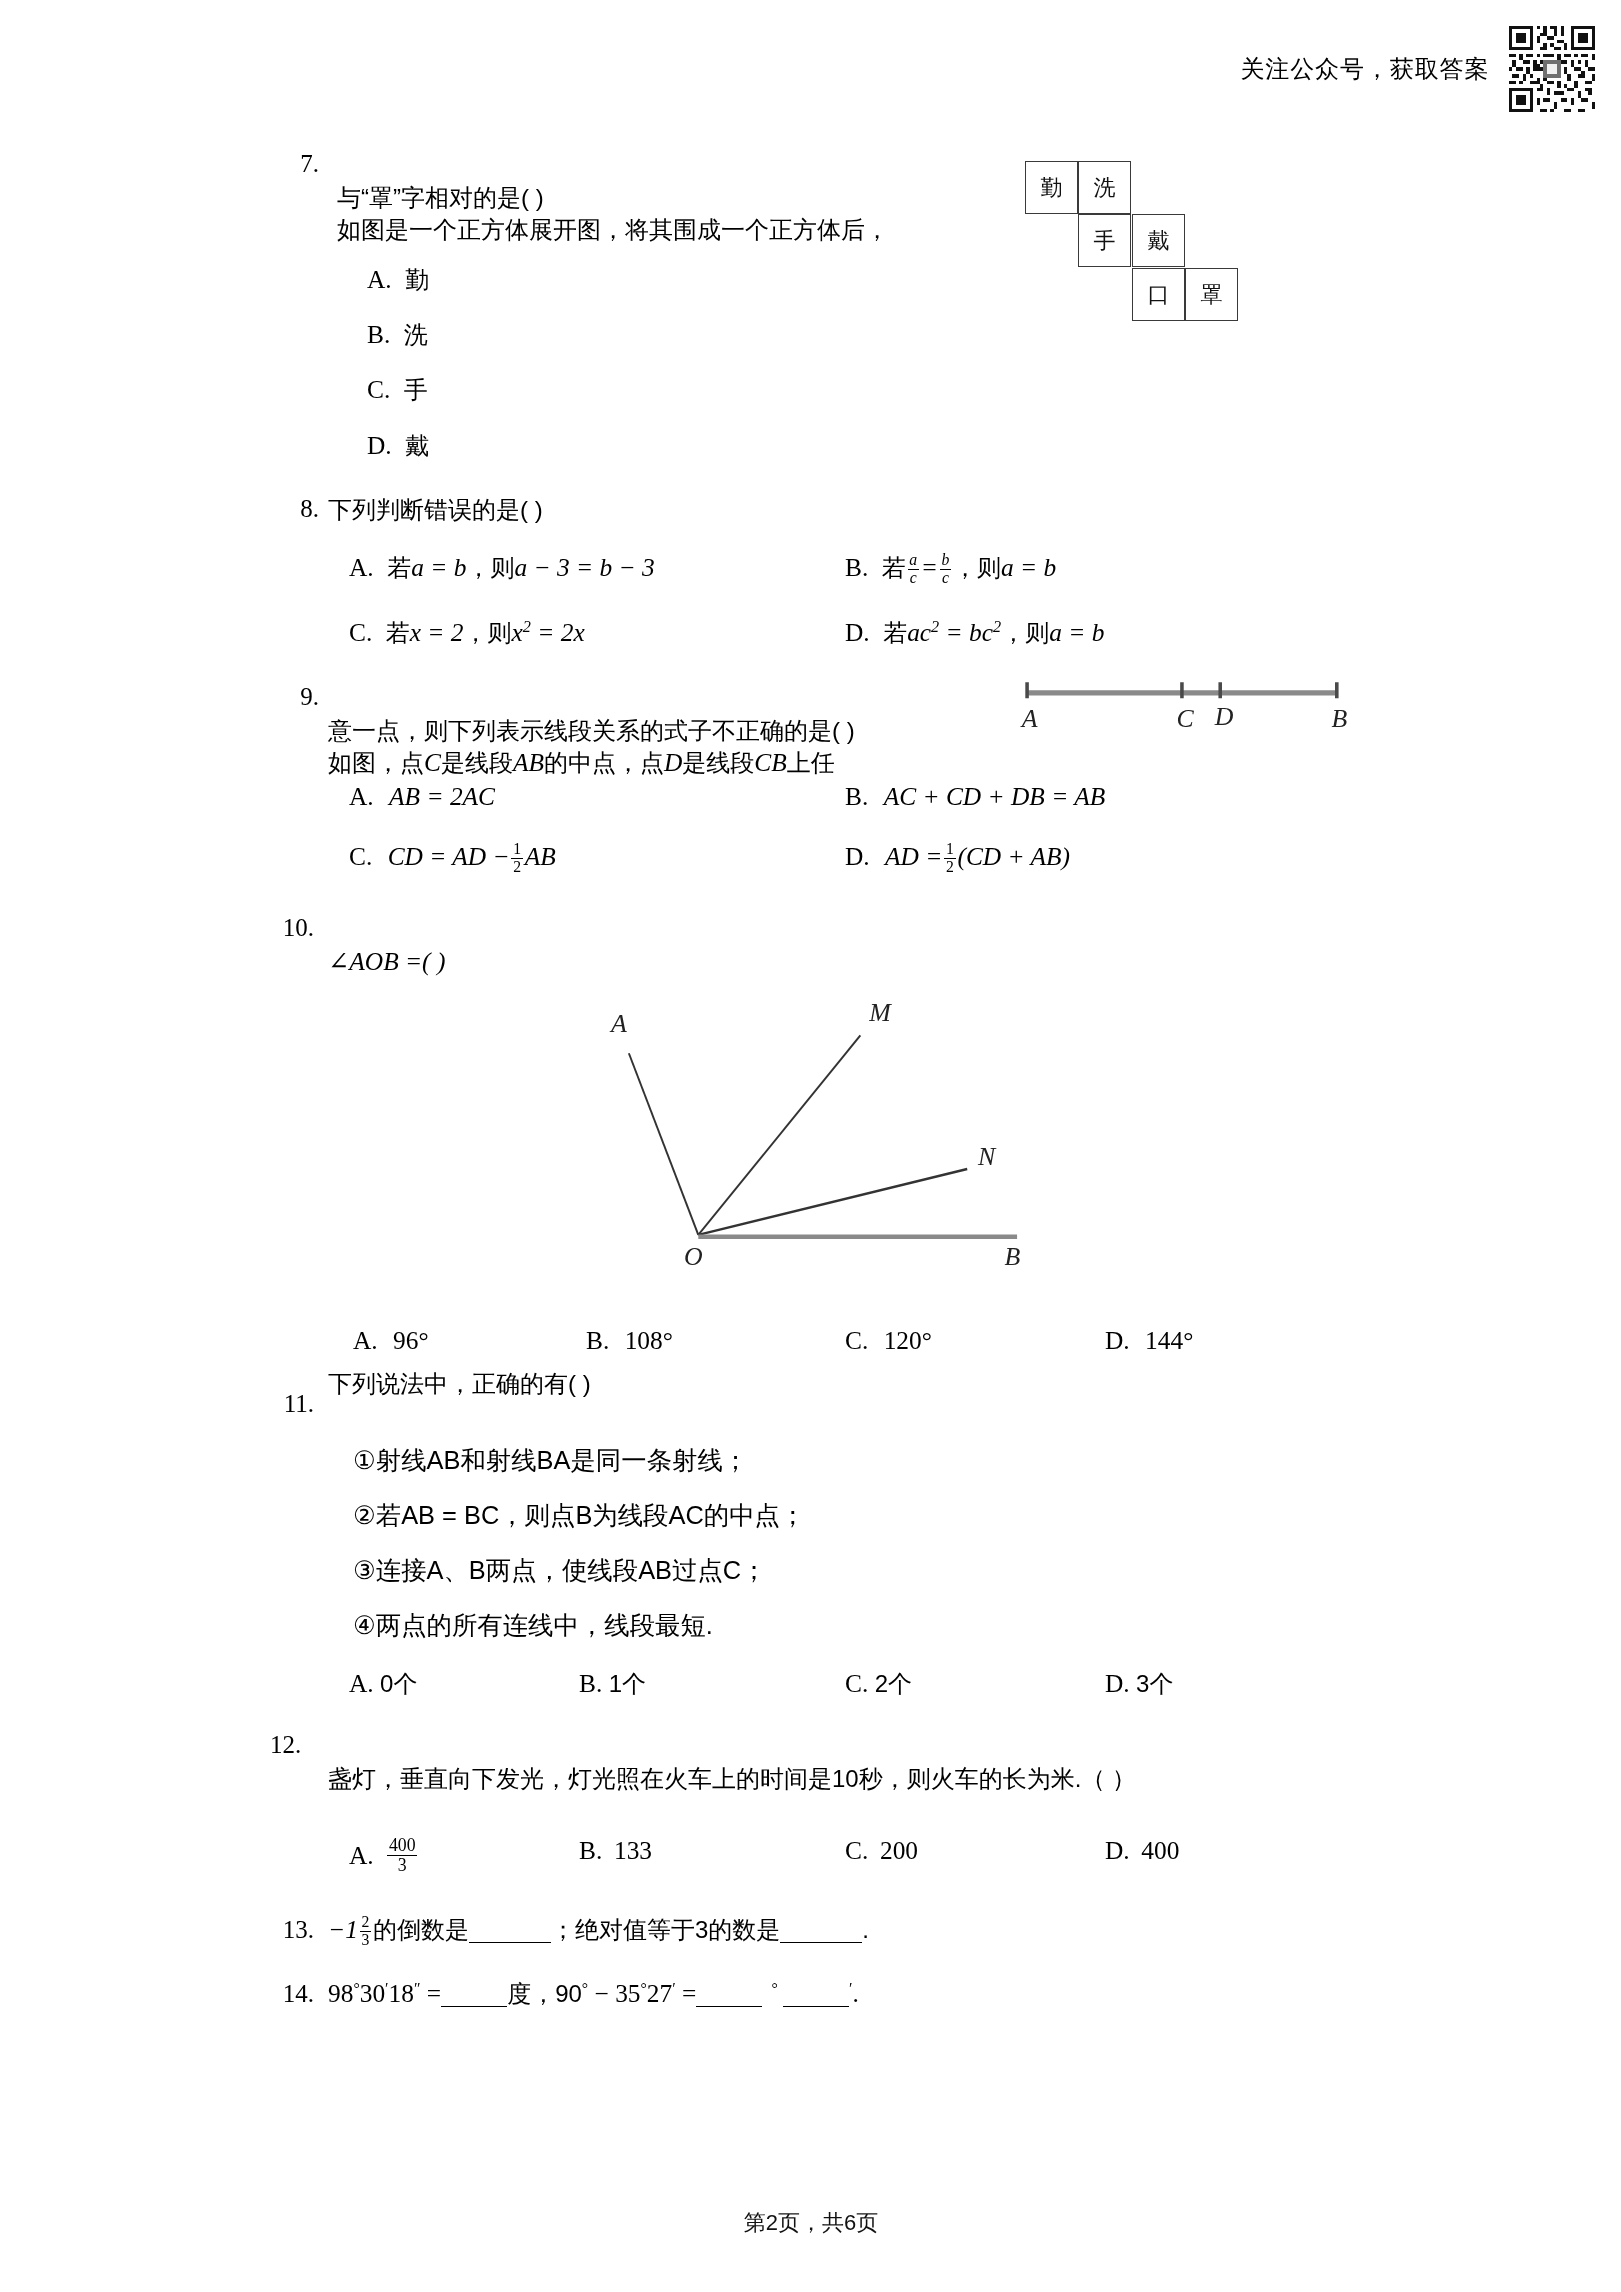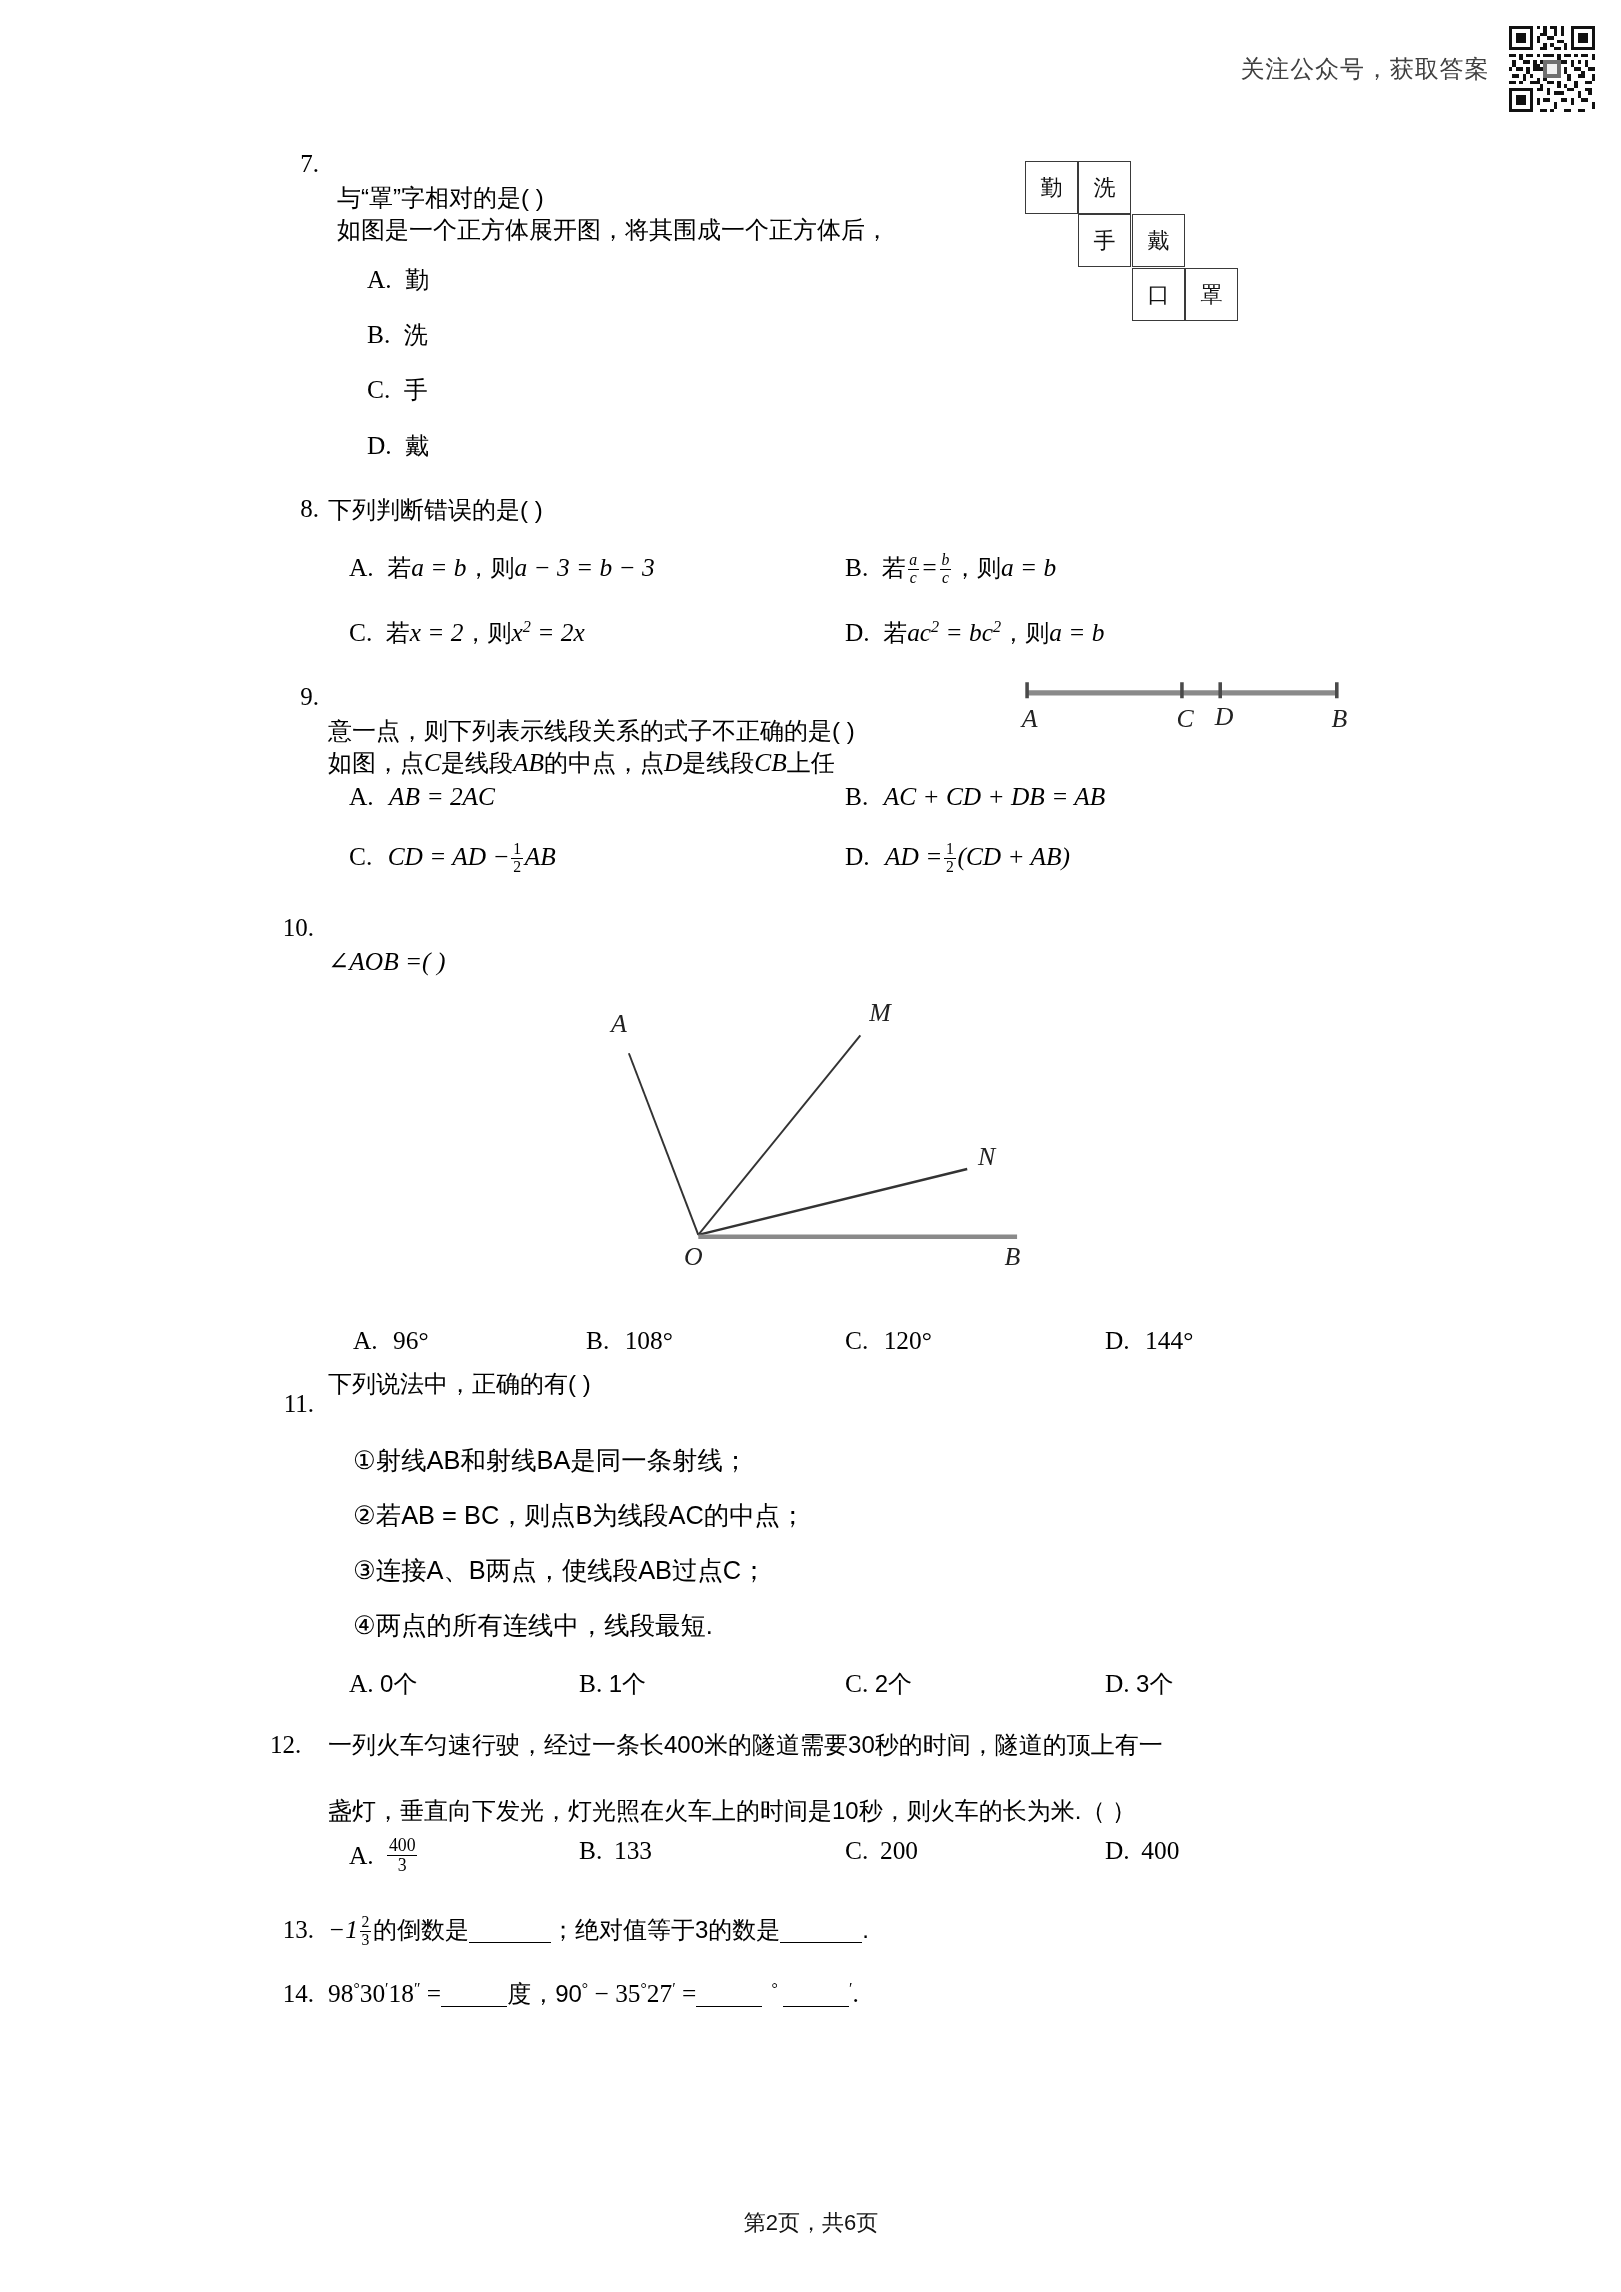--- a/index.html
+++ b/index.html
@@ -28,21 +28,21 @@
     width: 624px;
     height: 98px;
     display: flex;
     align-items: center;
     justify-content: flex-end;
   }
   .header-note {
     font-family: "Liberation Sans", "DejaVu Sans", sans-serif;
     font-size: 24px;
     letter-spacing: 0.9px;
-    color: #404040;
+    color: #000000;
     margin-right: 19.6px;
     white-space: nowrap;
   }
   .qr {
     width: 86px;
     height: 86px;
     position: relative;
     background: #ffffff;
     image-rendering: pixelated;
   }
@@ -413,21 +413,20 @@
     <span class="lbl">C.</span>
     <span class="cn">2个</span>
   </div>
   <div class="opt" style="left:1105px; top:1668px;">
     <span class="lbl">D.</span>
     <span class="cn">3个</span>
   </div>
 
   <div class="qnum" style="left:257px; top:1731px;text-align:center;">12.</div>
   <div class="qbody" style="left:328px; top:1729px;">
-    <div class="line cn">一列火车匀速行驶，经过一条长400米的隧道需要30秒的时间，隧道的顶上有一</div>
     <div class="line cn" style="margin-top:34px;">盏灯，垂直向下发光，灯光照在火车上的时间是10秒，则火车的长为米.（   ）</div>
   </div>
   <div class="opt" style="left:349px; top:1836px;">
     <span class="lbl">A.</span>
     <span class="frac" style="font-size:0.70em; vertical-align:-0.40em; margin-left:7.1px;"><span class="num">400</span><span class="den">3</span></span>
   </div>
   <div class="opt" style="left:579px; top:1836px;">
     <span class="lbl">B.</span>
     <span style="margin-left:5.3px;">133</span>
   </div>

